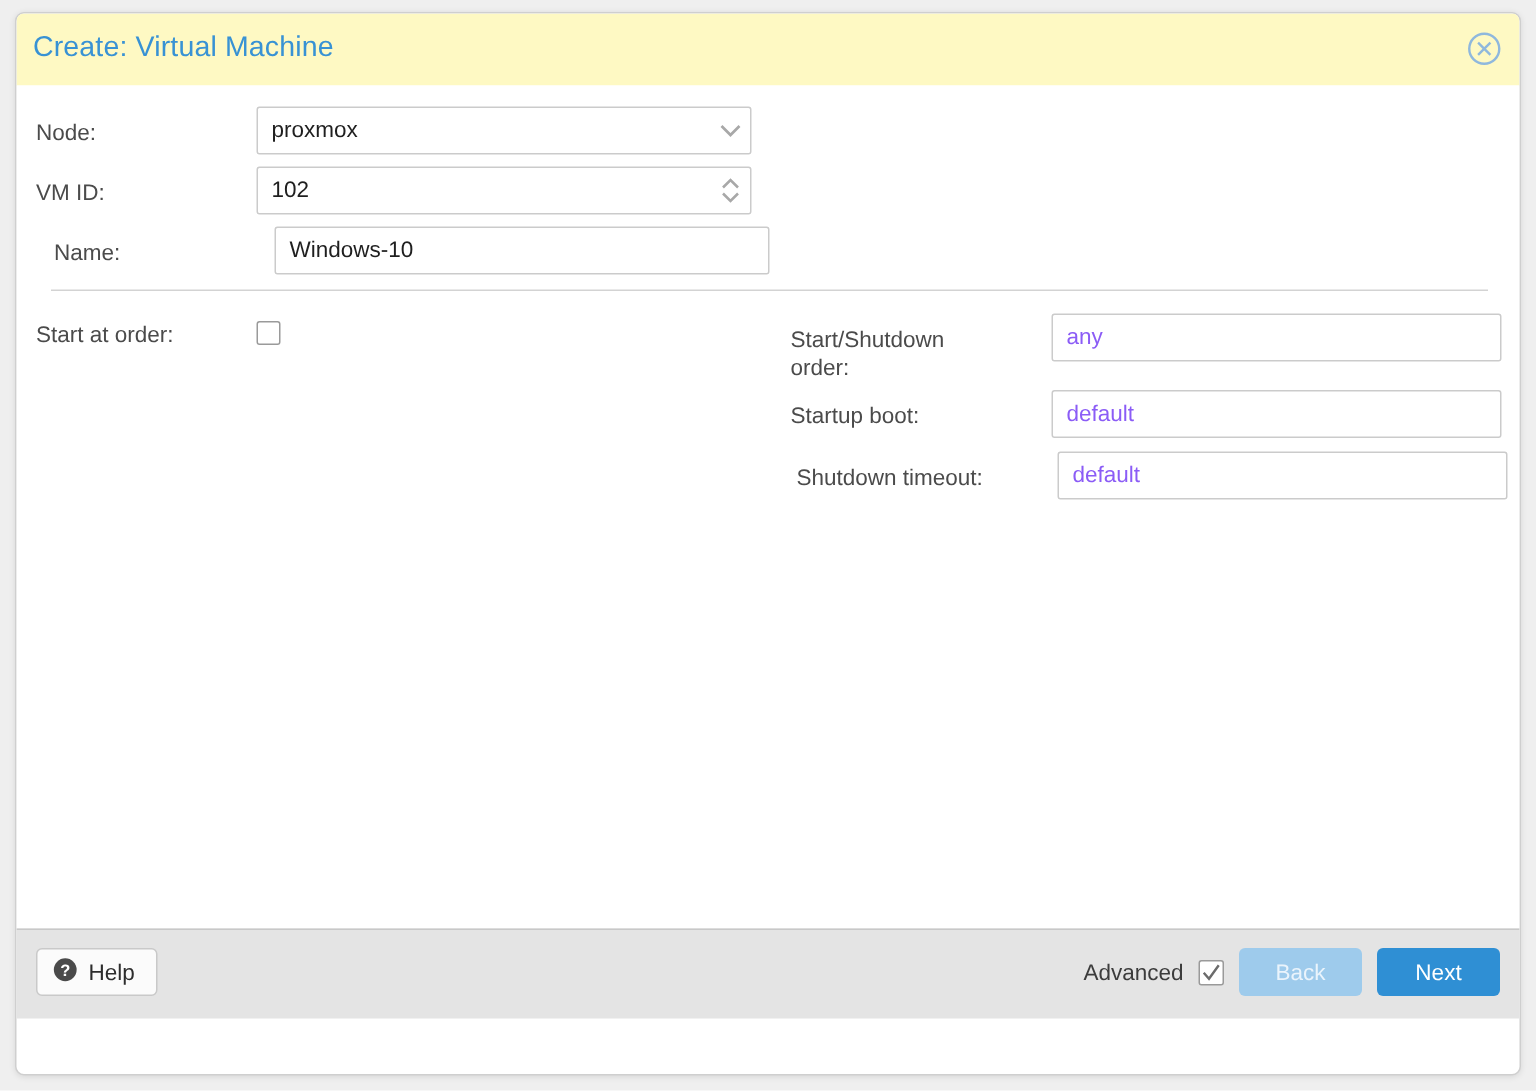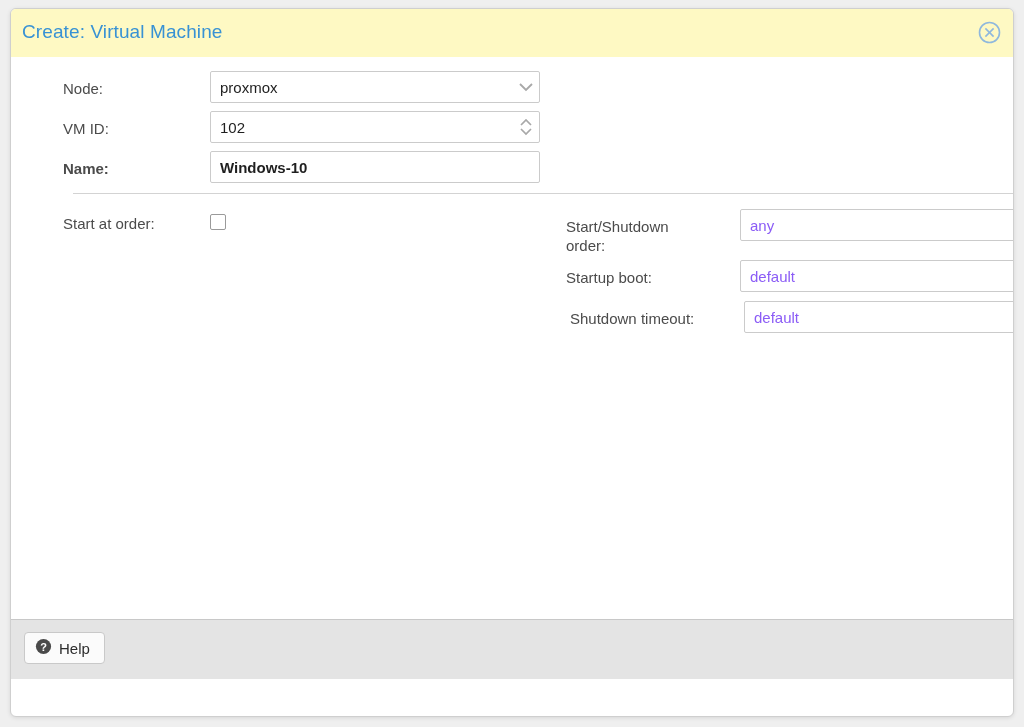--- a/index.html
+++ b/index.html
@@ -85,21 +85,20 @@
     background: #3c97d8;
     color: #ffffff;
     cursor: pointer;
   }
 
   
   .body {
     position: relative;
     height: 562px;
     background: #ffffff;
-    margin-left: 39px;
   }
 
   .divider {
     position: absolute;
     left: 23px;
     top: 136px;
     width: 958px;
     height: 1px;
     background: #d3d3d3;
   }
@@ -264,21 +263,21 @@
         <div class="val">102</div>
         <div class="trigger">
           <svg width="26" height="30" viewBox="0 0 26 30">
             <polyline points="8,13 13,8 18,13" fill="none" stroke="#a8a8a8" stroke-width="1.7"></polyline>
             <polyline points="8,17 13,22 18,17" fill="none" stroke="#a8a8a8" stroke-width="1.7"></polyline>
           </svg>
         </div>
       </div>
     </div>
 
-    <div class="field" style="left:13px; top:94px; width:478px;font-weight:bold;">
+    <div class="field" style="left:25px; top:94px; width:478px;">
       <div class="f-label" style="width:147px;">Name:</div>
       <div class="ctl" style="width:330px;">
         <div class="val">Windows-10</div>
       </div>
     </div>
 
 
     <div class="field" style="left:13px; top:157px; width:478px;">
       <div class="f-label" style="width:147px; padding-top:0;">Start at order:</div>
       <div class="chk"></div>
@@ -313,16 +312,26 @@
     <div class="help-btn">
       <span>
         <svg width="17" height="17" viewBox="0 0 17 17">
           <circle cx="8.5" cy="8.5" r="7.6" fill="#4a4a4a"></circle>
           <text x="8.5" y="12.6" font-family="Liberation Sans, sans-serif" font-size="11" font-weight="bold" fill="#ffffff" text-anchor="middle">?</text>
         </svg>
       </span>
       <span>Help</span>
     </div>
 
+    <div class="footer-right">
+      <span class="adv-label">Advanced</span>
+      <span class="adv-chk">
+        <svg width="15" height="15" viewBox="0 0 15 15" style="position:absolute;left:0;top:0;">
+          <polyline points="2.5,7.5 6,11.5 12.5,2.5" fill="none" stroke="#6b6b6b" stroke-width="1.6"></polyline>
+        </svg>
+      </span>
+      <div class="btn disabled">Back</div>
+      <div class="btn primary">Next</div>
+    </div>
 
   </div>
 
 </div>
 
 </body></html>

